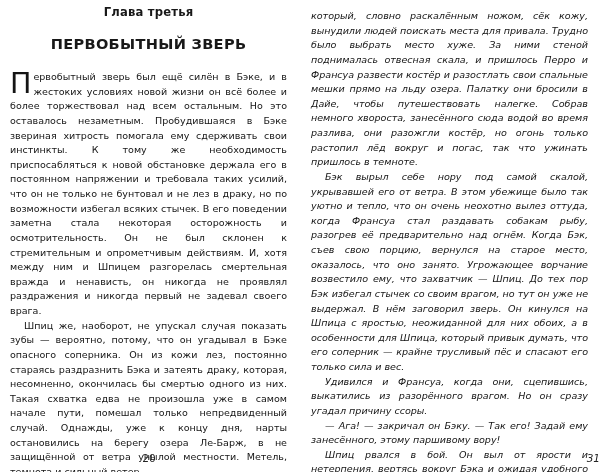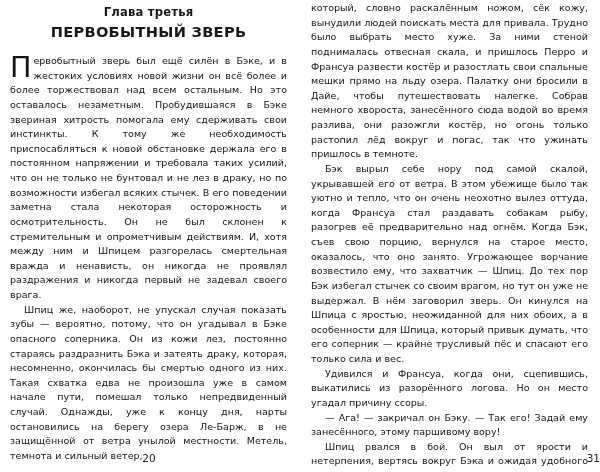--- a/index.html
+++ b/index.html
@@ -28,42 +28,42 @@
 
   .page {
     position: relative;
     box-sizing: border-box;
     width: 300px;
     height: 472px;
     background: #ffffff;
   }
 
   .page-left  { padding: 0 13px 0 10px; }
-  .page-right { padding: 0 12px 0 11px; }
+  .page-right { padding: 8px 12px 0 11px; font-style: italic; }
 
   
   .chapter-head {
     text-align: center;
     padding-top: 6px;
   }
   .chapter-number {
     font-family: "DejaVu Sans", sans-serif;
     font-weight: bold;
     font-size: 11.6px;
     letter-spacing: 0.2px;
     line-height: 1.15;
     margin: 0 0 4px 0;
   }
   .chapter-title {
     font-family: "DejaVu Sans", sans-serif;
     font-weight: bold;
     font-size: 14.6px;
     letter-spacing: 0.3px;
     line-height: 1.28;
-    margin: 0;
+    margin: 16px;
     text-transform: uppercase;
   }
 
   
   .body-col {
     font-family: "DejaVu Sans", sans-serif;
     font-size: 9.55px;
     line-height: 14.62px;
     text-align: justify;
     text-justify: inter-word;
@@ -127,21 +127,21 @@
     </div>
 
     <div class="folio">20</div>
   </div>
 
   <div class="page page-right">
 
     <div class="body-col">
       <p class="cont">который, словно раскалённым ножом, сёк кожу, вынудили людей поискать места для привала. Трудно было выбрать место хуже. За ними стеной поднималась отвесная скала, и пришлось Перро и Франсуа развести костёр и разостлать свои спальные мешки прямо на льду озера. Палатку они бросили в Дайе, чтобы путешествовать налегке. Собрав немного хвороста, занесённого сюда водой во время разлива, они разожгли костёр, но огонь только растопил лёд вокруг и погас, так что ужинать пришлось в темноте.</p>
       <p>Бэк вырыл себе нору под самой скалой, укрывавшей его от ветра. В этом убежище было так уютно и тепло, что он очень неохотно вылез оттуда, когда Франсуа стал раздавать собакам рыбу, разогрев её предварительно над огнём. Когда Бэк, съев свою порцию, вернулся на старое место, оказалось, что оно занято. Угрожающее ворчание возвестило ему, что захватчик — Шпиц. До тех пор Бэк избегал стычек со своим врагом, но тут он уже не выдержал. В нём заговорил зверь. Он кинулся на Шпица с яростью, неожиданной для них обоих, а в особенности для Шпица, который привык думать, что его соперник — крайне трусливый пёс и спасают его только сила и вес.</p>
-      <p>Удивился и Франсуа, когда они, сцепившись, выкатились из разорённого логова. Но он место угадал причину ссоры.</p>
+      <p>Удивился и Франсуа, когда они, сцепившись, выкатились из разорённого врагом. Но он сразу угадал причину ссоры.</p>
       <p>— Ага! — закричал он Бэку. — Так его! Задай ему занесённого, этому паршивому вору!</p>
       <p>Шпиц рвался в бой. Он выл от ярости и нетерпения, вертясь вокруг Бэка и ожидая удобного момента для</p>
     </div>
 
     <div class="folio">31</div>
   </div>
 
 </div>
 
 </body></html>

